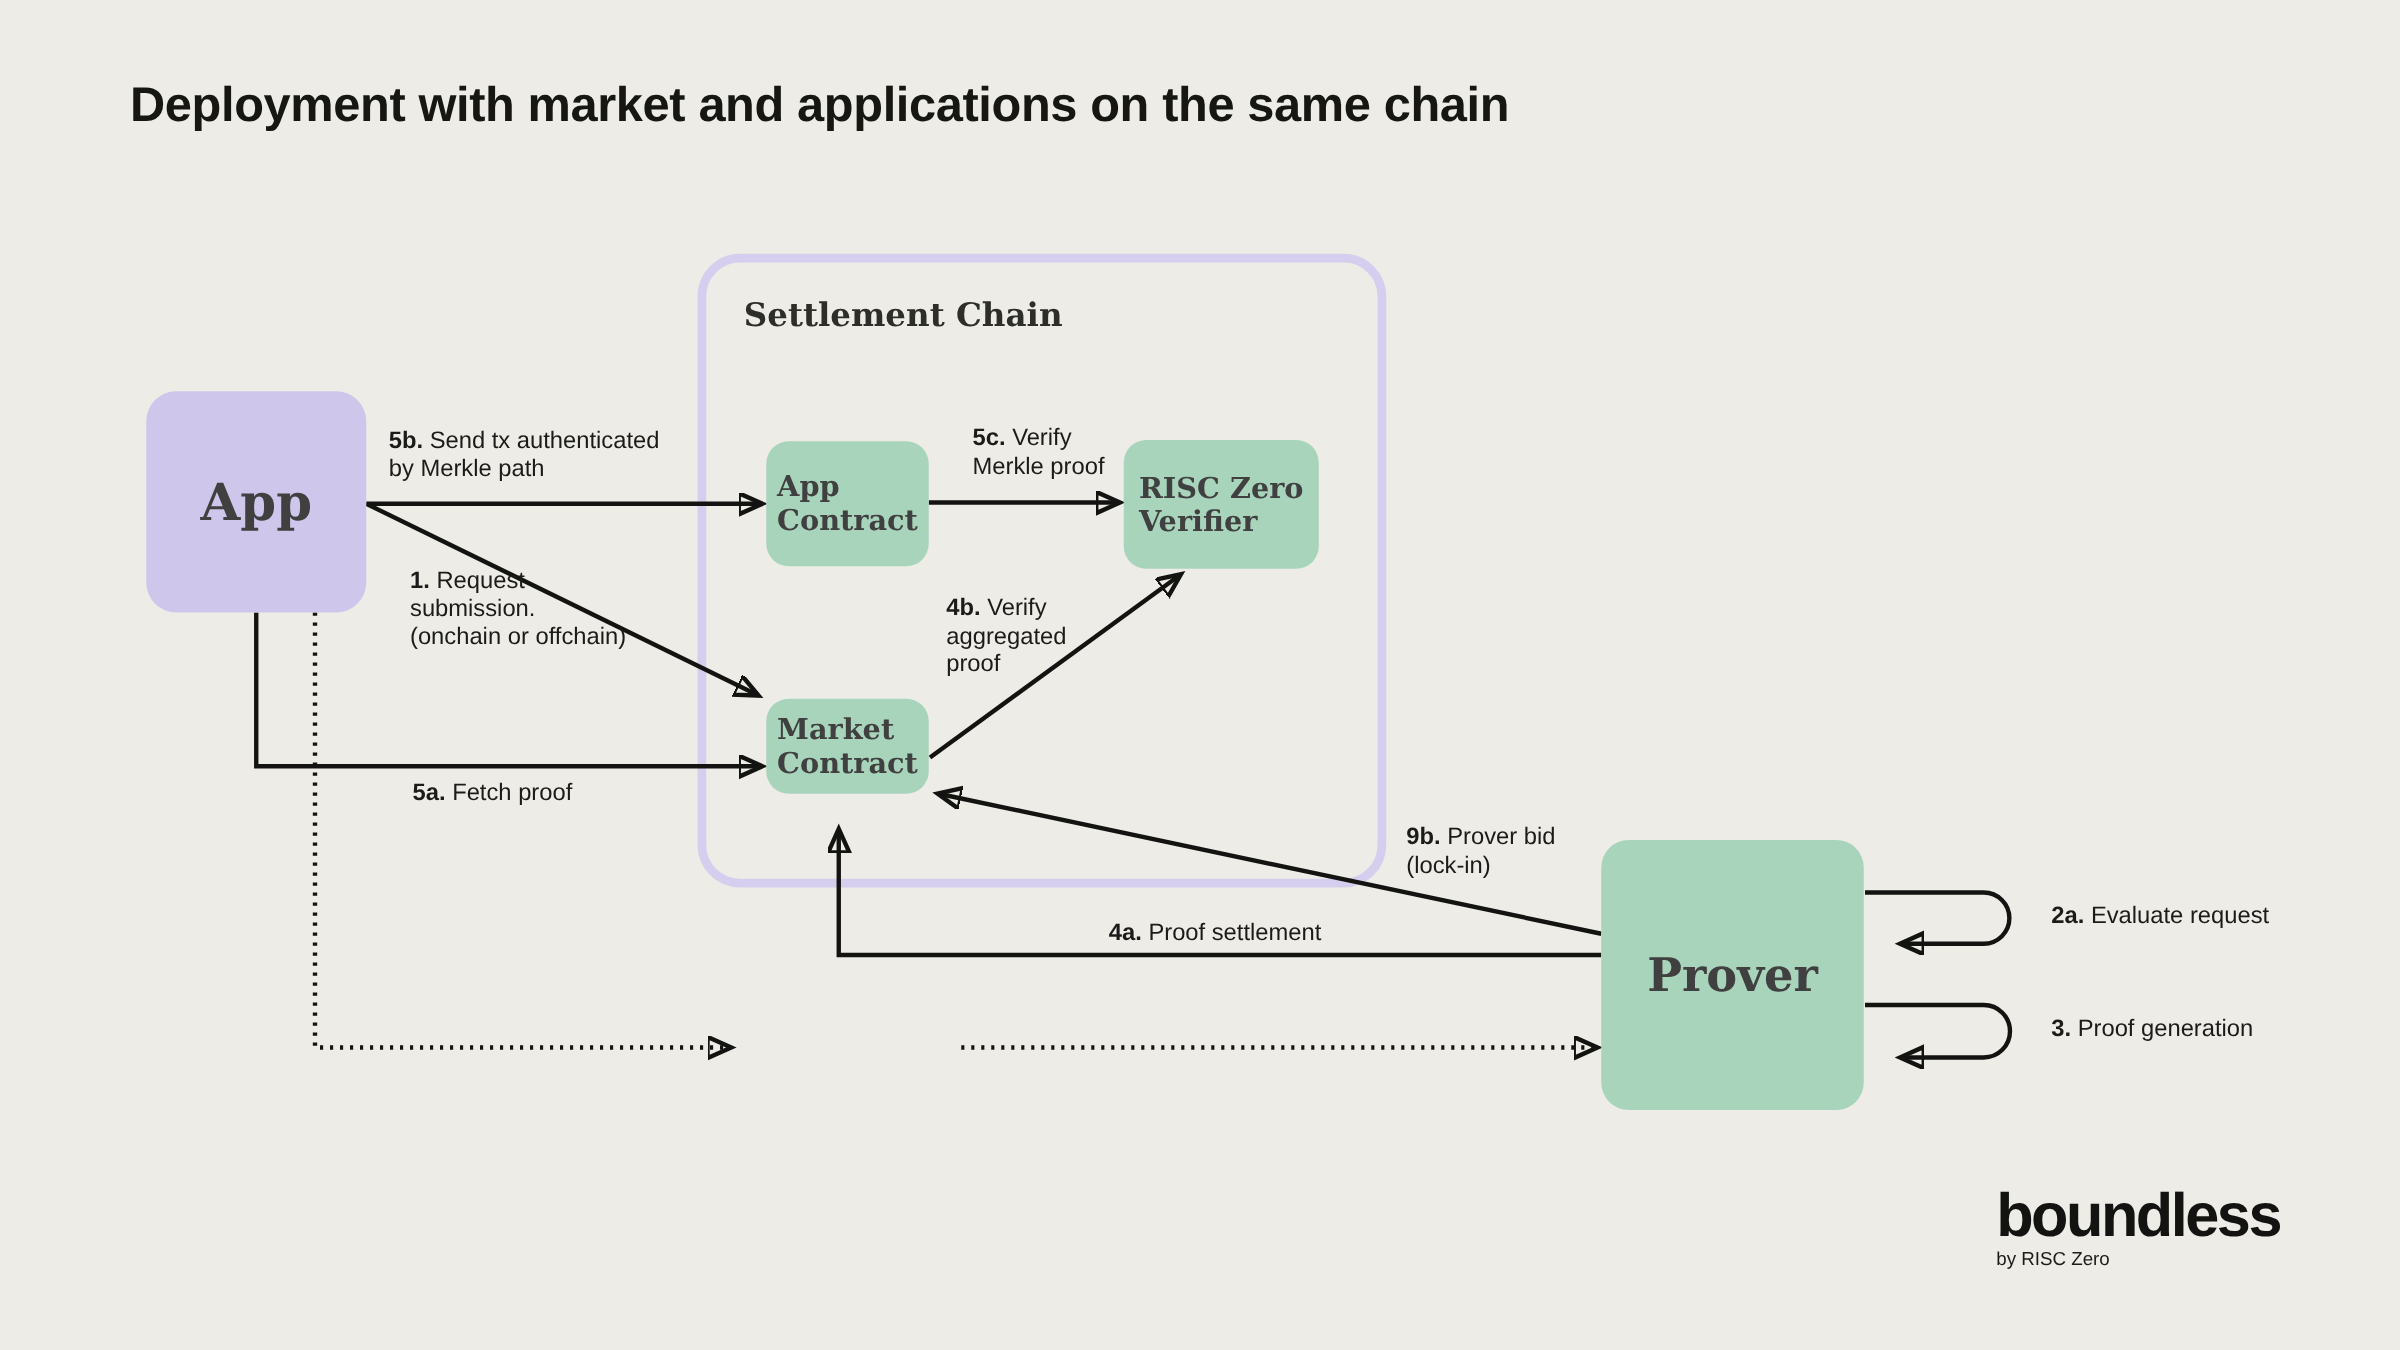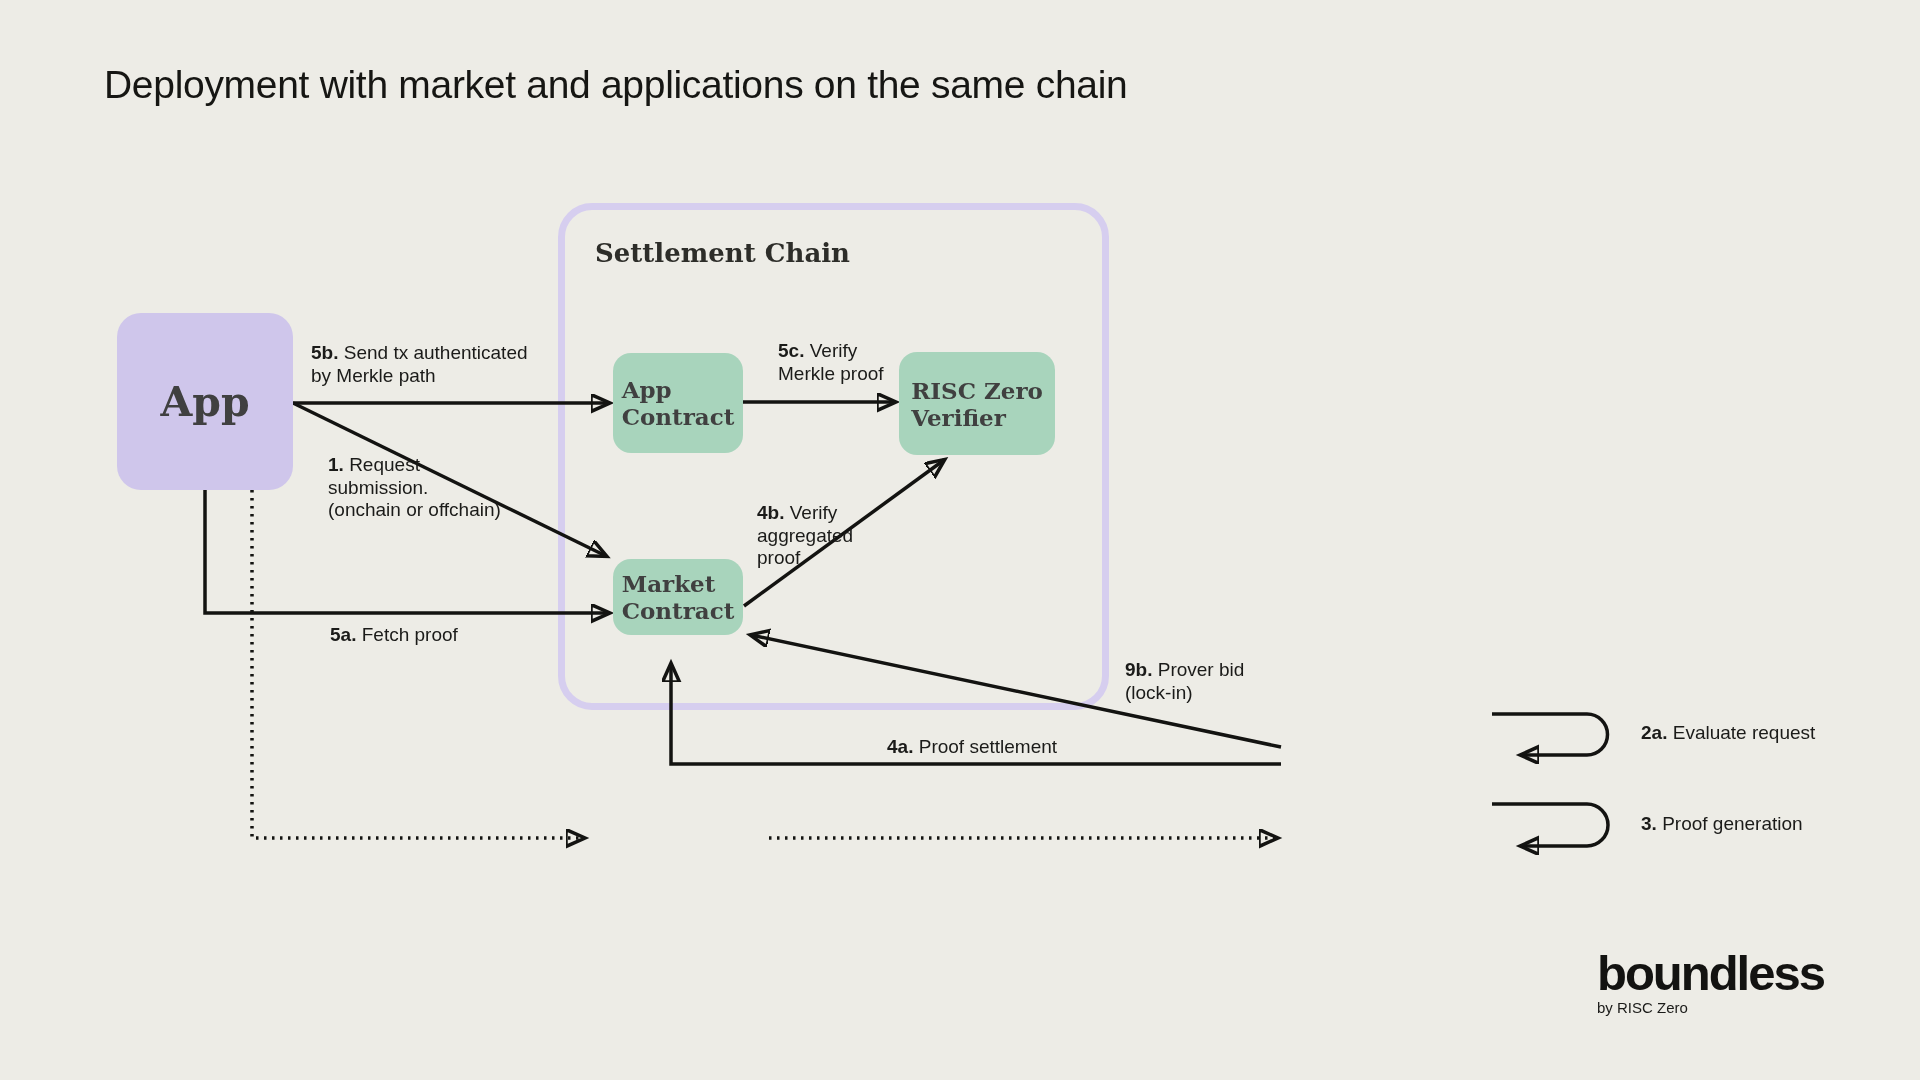--- a/index.html
+++ b/index.html
@@ -6,21 +6,21 @@
   .canvas{
     position:relative;
     width:1920px;height:1080px;
     background:#edece6;
     font-family:"Liberation Sans",sans-serif;
     color:#1b1b19;
     overflow:hidden;
   }
   .title{
     position:absolute;left:104px;top:63px;
-    font-size:39px;font-weight:400;letter-spacing:-0.3px;
+    font-size:39px;font-weight:700;letter-spacing:-0.3px;
     color:#161613;
   }
   
   .chain{
     position:absolute;left:558px;top:203px;width:551px;height:507px;
     border:7px solid #d6ceef;border-radius:34px;box-sizing:border-box;
     background:transparent;
   }
   .chain-label{
     position:absolute;left:595px;top:238px;
@@ -50,21 +50,21 @@
   .arrows path.dotted{stroke-dasharray:2.5 5.5;}
   
   .lbl{
     position:absolute;font-size:19px;line-height:22.5px;color:#1b1b19;z-index:4;
     white-space:nowrap;
   }
   .lbl b{font-weight:700;}
   .l-5b{left:311px;top:342px;}
   .l-5c{left:778px;top:340px;}
   .l-1{left:328px;top:454px;}
-  .l-4b{left:757px;top:476px;margin-top:26px;}
+  .l-4b{left:757px;top:476px;}
   .l-5a{left:330px;top:624px;}
   .l-2b{left:1125px;top:659px;}
   .l-4a{left:887px;top:736px;}
   .l-2a{left:1641px;top:722px;}
   .l-3{left:1641px;top:813px;}
   
   .logo{position:absolute;right:96px;top:948px;text-align:left;z-index:4;}
   .logo-word{
     font-family:"Liberation Sans",sans-serif;font-weight:700;
     font-size:49px;letter-spacing:-2px;color:#131311;line-height:50px;
@@ -124,20 +124,23 @@
   </div>
 
   <div class="node green n-market">
     <div>
       <span class="nl">Market</span>
       <span class="nl">Contract</span>
     </div>
   </div>
 
 
+  <div class="node green n-prover">
+    <span>Prover</span>
+  </div>
 
   <div class="lbl l-5b">
     <div><b>5b.</b> <span>Send tx authenticated</span></div>
     <div>by Merkle path</div>
   </div>
 
   <div class="lbl l-5c">
     <div><b>5c.</b> <span>Verify</span></div>
     <div>Merkle proof</div>
   </div>

